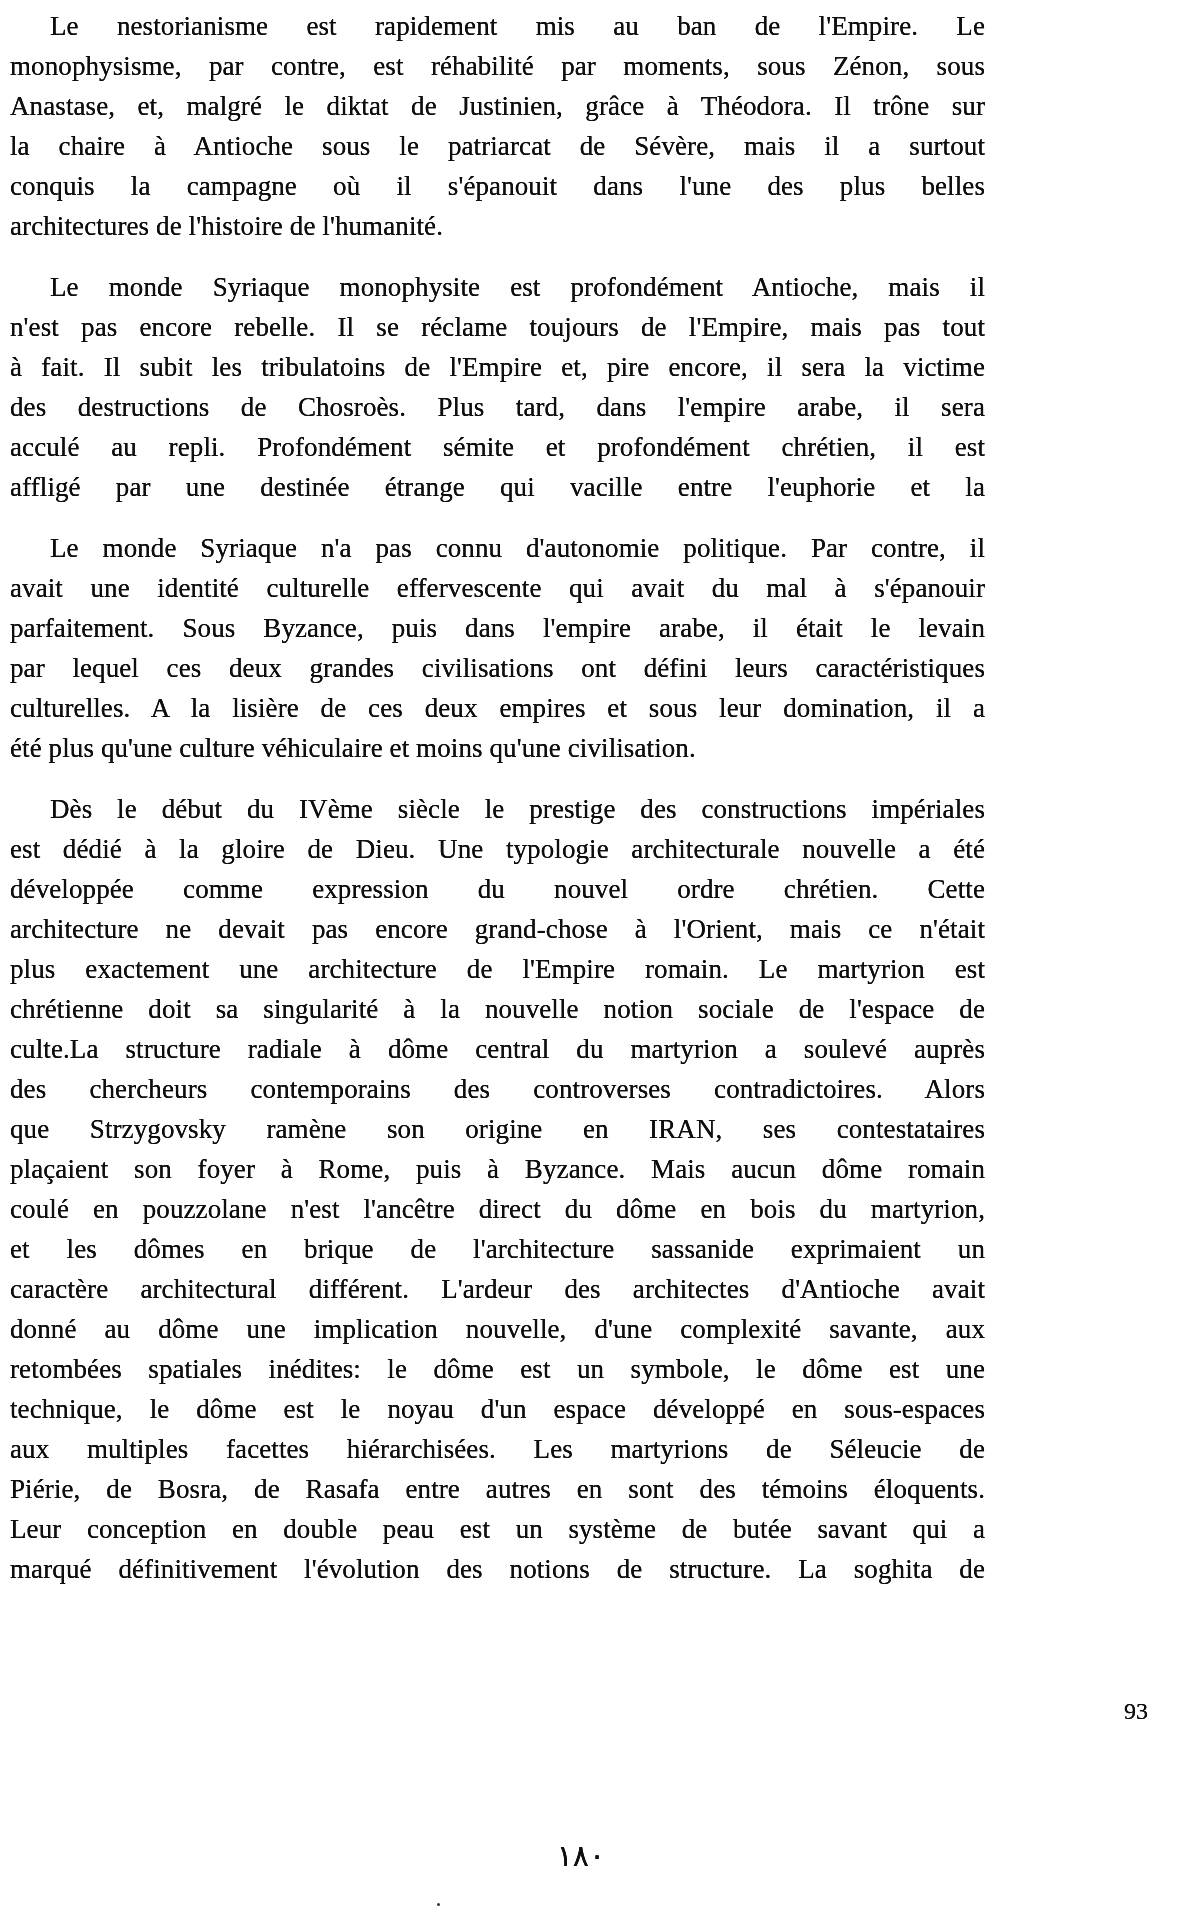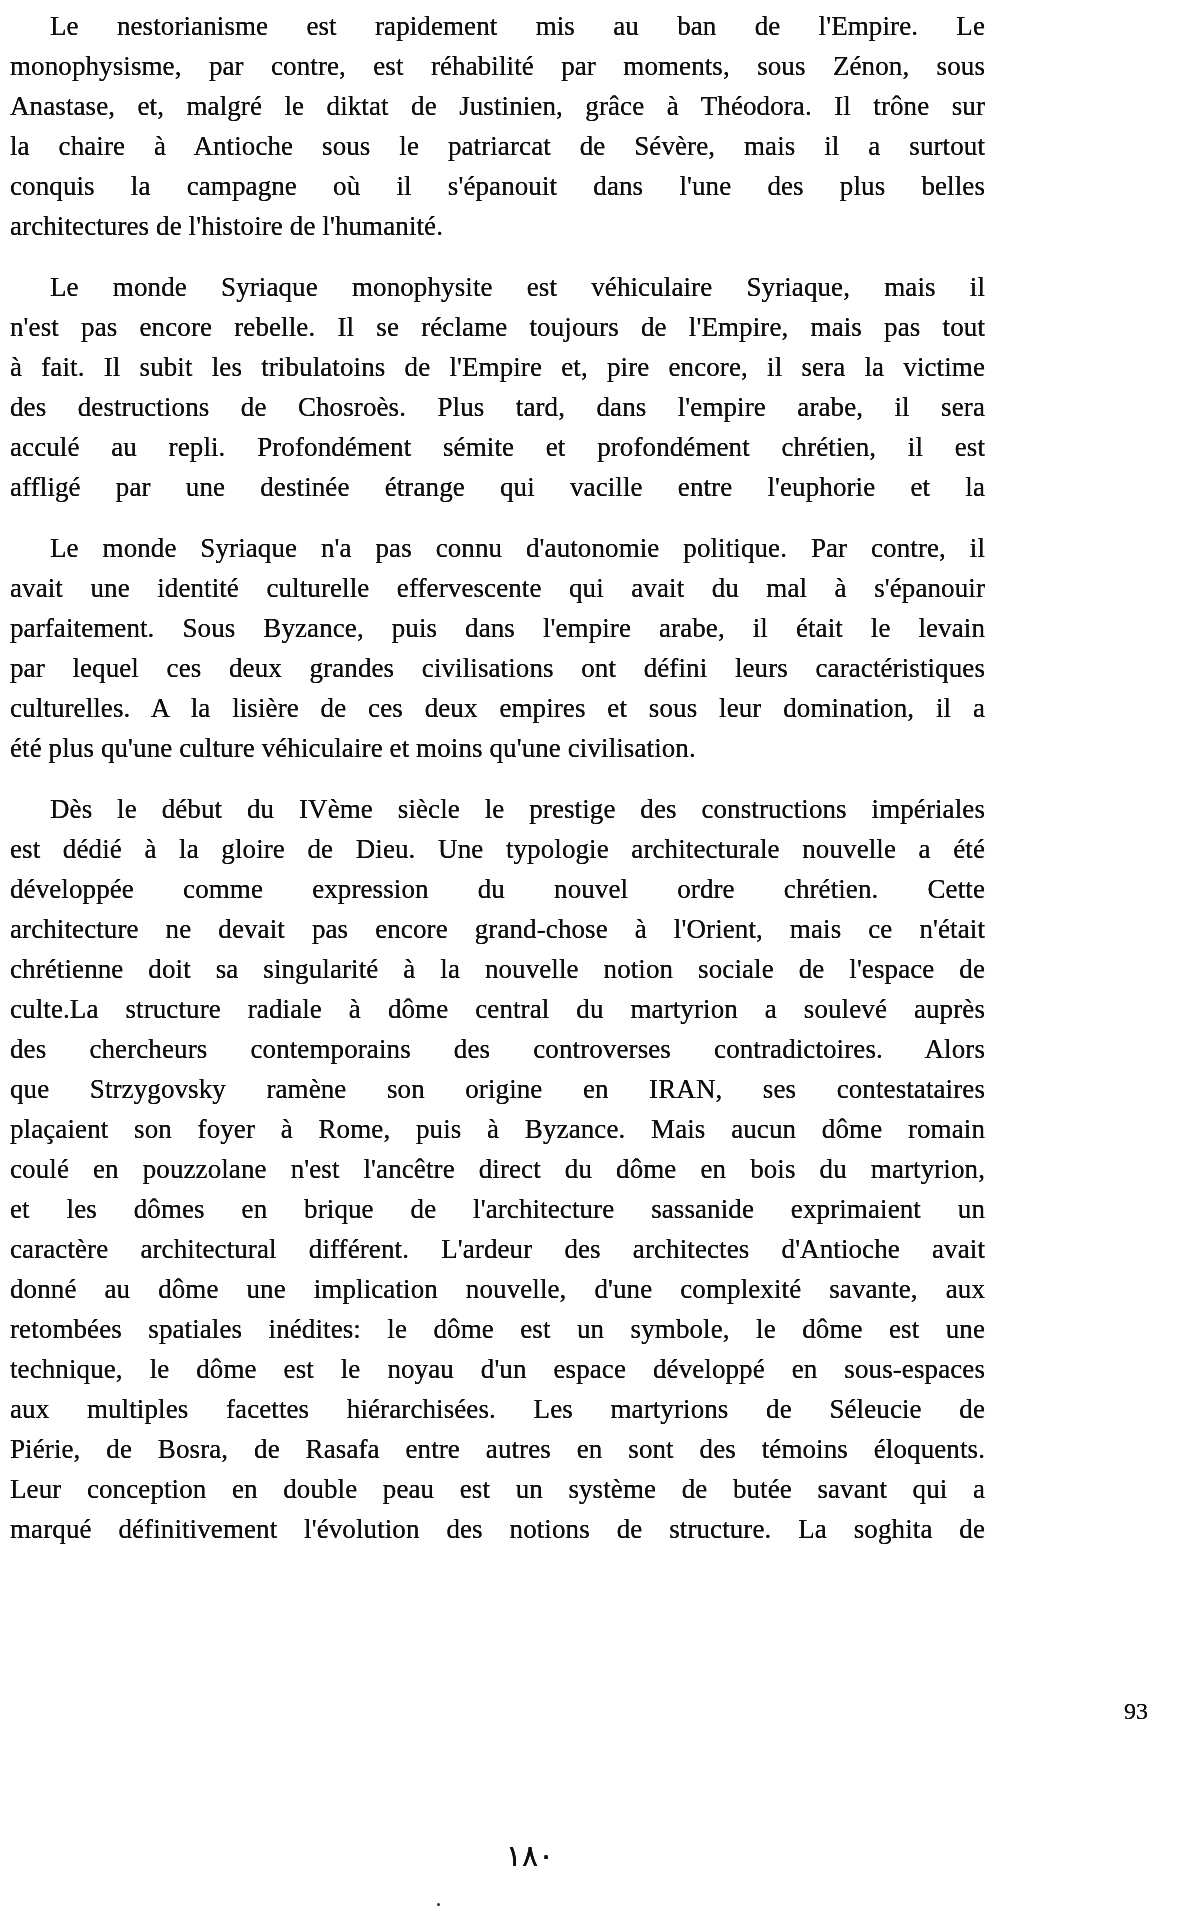--- a/index.html
+++ b/index.html
@@ -49,21 +49,21 @@
     top: 1698px;
     right: 52px;
     font-size: 24px;
     text-shadow: 0 0 0.45px #000;
   }
   .folio {
     position: absolute;
     top: 1838px;
     left: 455px;
     width: 150px;
-    text-align: center;
+    text-align: right;
     font-size: 30px;
     font-family: "DejaVu Sans", sans-serif;
     letter-spacing: 6px;
     text-shadow: 0 0 0.4px #000;
   }
   .speck {
     position: absolute;
     top: 1903px;
     left: 437px;
     width: 3px;
@@ -79,40 +79,41 @@
   <div class="text-block">
       <div class="paragraph">
         <div class="line indent">Le nestorianisme est rapidement mis au ban de l'Empire. Le</div>
         <div class="line">monophysisme, par contre, est réhabilité par moments, sous Zénon, sous</div>
         <div class="line">Anastase, et, malgré le diktat de Justinien, grâce à Théodora. Il trône sur</div>
         <div class="line">la chaire à Antioche sous le patriarcat de Sévère, mais il a surtout</div>
         <div class="line">conquis la campagne où il s'épanouit dans l'une des plus belles</div>
         <div class="line last">architectures de l'histoire de l'humanité.</div>
       </div>
       <div class="paragraph">
-        <div class="line indent">Le monde Syriaque monophysite est véhiculaire Syriaque, mais il</div>
+        <div class="line indent">Le monde Syriaque monophysite est profondément Antioche, mais il</div>
         <div class="line">n'est pas encore rebelle. Il se réclame toujours de l'Empire, mais pas tout</div>
         <div class="line">à fait. Il subit les tribulatoins de l'Empire et, pire encore, il sera la victime</div>
         <div class="line">des destructions de Chosroès. Plus tard, dans l'empire arabe, il sera</div>
         <div class="line">acculé au repli. Profondément sémite et profondément chrétien, il est</div>
         <div class="line">affligé par une destinée étrange qui vacille entre l'euphorie et la</div>
       </div>
       <div class="paragraph">
         <div class="line indent">Le monde Syriaque n'a pas connu d'autonomie politique. Par contre, il</div>
         <div class="line">avait une identité culturelle effervescente qui avait du mal à s'épanouir</div>
         <div class="line">parfaitement. Sous Byzance, puis dans l'empire arabe, il était le levain</div>
         <div class="line">par lequel ces deux grandes civilisations ont défini leurs caractéristiques</div>
         <div class="line">culturelles. A la lisière de ces deux empires et sous leur domination, il a</div>
         <div class="line last">été plus qu'une culture véhiculaire et moins qu'une civilisation.</div>
       </div>
       <div class="paragraph">
         <div class="line indent">Dès le début du IVème siècle le prestige des constructions impériales</div>
         <div class="line">est dédié à la gloire de Dieu. Une typologie architecturale nouvelle a été</div>
         <div class="line">développée comme expression du nouvel ordre chrétien. Cette</div>
         <div class="line">architecture ne devait pas encore grand-chose à l'Orient, mais ce n'était</div>
+        <div class="line">plus exactement une architecture de l'Empire romain. Le martyrion est</div>
         <div class="line">chrétienne doit sa singularité à la nouvelle notion sociale de l'espace de</div>
         <div class="line">culte.La structure radiale à dôme central du martyrion a soulevé auprès</div>
         <div class="line">des chercheurs contemporains des controverses contradictoires. Alors</div>
         <div class="line">que Strzygovsky ramène son origine en IRAN, ses contestataires</div>
         <div class="line">plaçaient son foyer à Rome, puis à Byzance. Mais aucun dôme romain</div>
         <div class="line">coulé en pouzzolane n'est l'ancêtre direct du dôme en bois du martyrion,</div>
         <div class="line">et les dômes en brique de l'architecture sassanide exprimaient un</div>
         <div class="line">caractère architectural différent. L'ardeur des architectes d'Antioche avait</div>
         <div class="line">donné au dôme une implication nouvelle, d'une complexité savante, aux</div>
         <div class="line">retombées spatiales inédites: le dôme est un symbole, le dôme est une</div>

